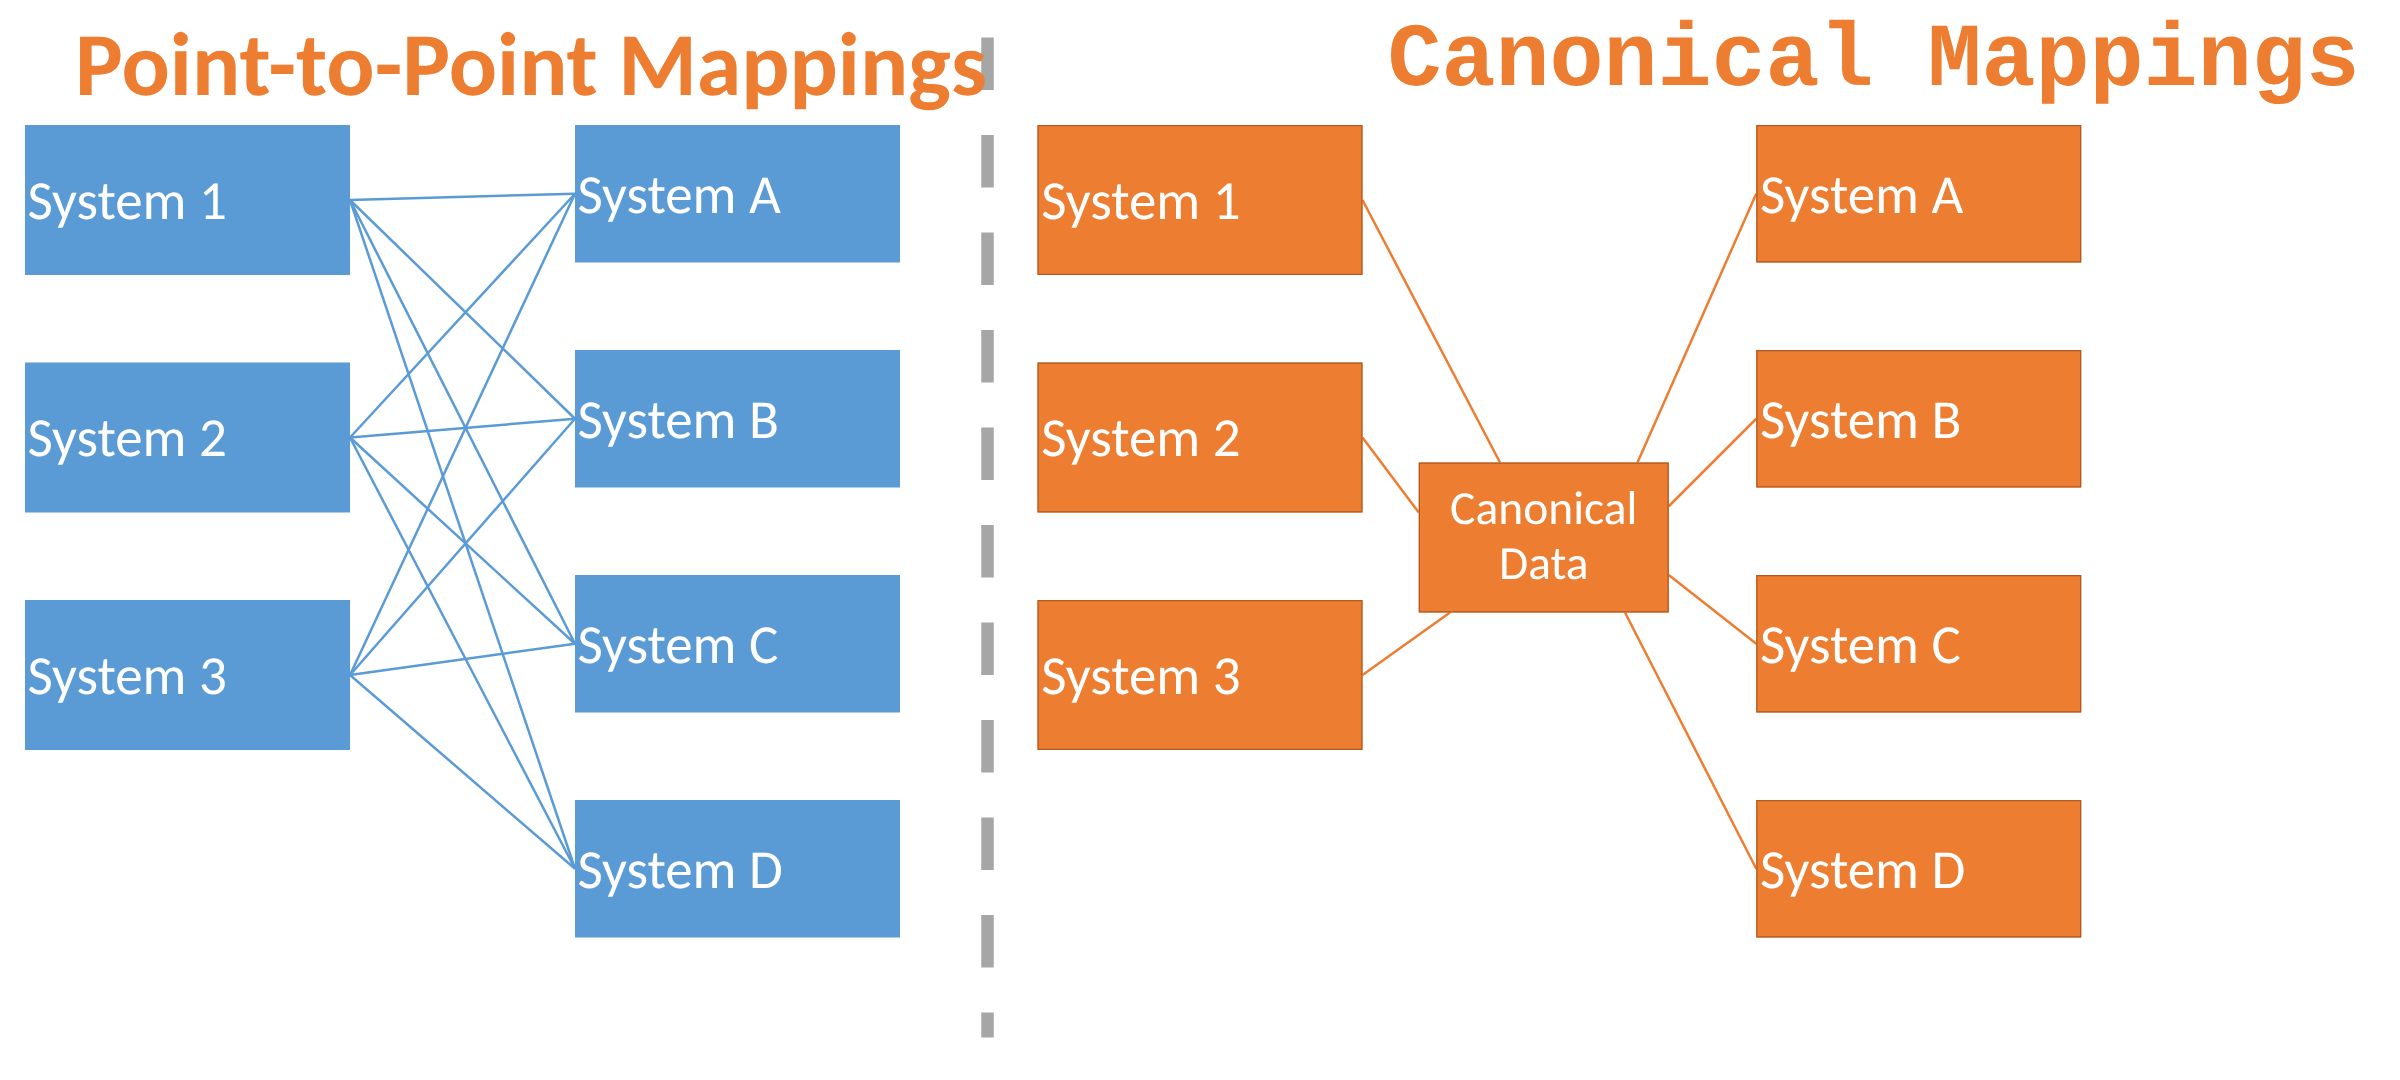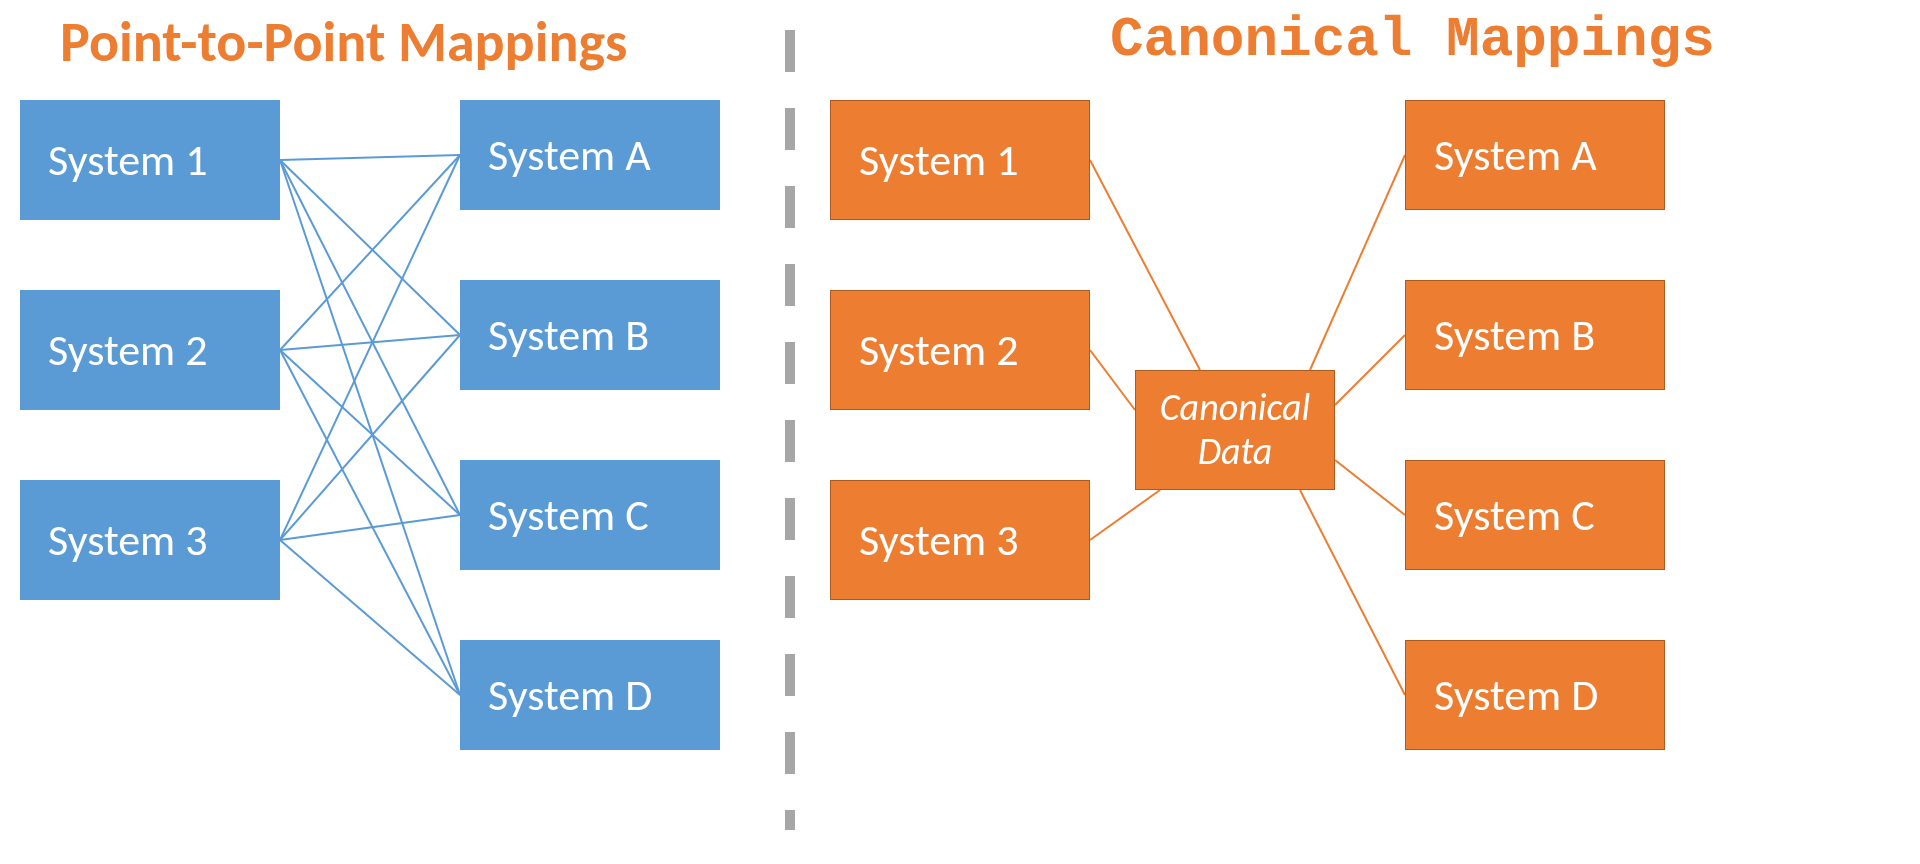--- a/index.html
+++ b/index.html
@@ -12,30 +12,30 @@
     position: relative;
   }
   svg.canvas {
     position: absolute;
     inset: 0;
     width: 1920px;
     height: 864px;
   }
   .title {
     position: absolute;
-    font-size: 56px;
+    font-size: 72px;
     font-weight: 700;
     color: #ed7d31;
     white-space: nowrap;
   }
   .box {
     position: absolute;
     display: flex;
     align-items: center;
-    padding-left: 28px;
+    padding-left: 2px;
     font-size: 44px;
     color: #ffffff;
     box-sizing: border-box;
   }
   .box.blue {
     background: #5b9bd5;
   }
   .box.orange {
     background: #ed7d31;
     border: 1px solid #ae5a21;
@@ -102,16 +102,16 @@
 
 <div class="box orange" style="left:830px; top:100px; width:260px; height:120px;">System 1</div>
 <div class="box orange" style="left:830px; top:290px; width:260px; height:120px;">System 2</div>
 <div class="box orange" style="left:830px; top:480px; width:260px; height:120px;">System 3</div>
 
 <div class="box orange" style="left:1405px; top:100px; width:260px; height:110px;">System A</div>
 <div class="box orange" style="left:1405px; top:280px; width:260px; height:110px;">System B</div>
 <div class="box orange" style="left:1405px; top:460px; width:260px; height:110px;">System C</div>
 <div class="box orange" style="left:1405px; top:640px; width:260px; height:110px;">System D</div>
 
-<div class="hub" style="left:1135px; top:370px; width:200px; height:120px;font-style:italic;">
+<div class="hub" style="left:1135px; top:370px; width:200px; height:120px;">
   <span>Canonical</span>
   <span>Data</span>
 </div>
 
 </body></html>

